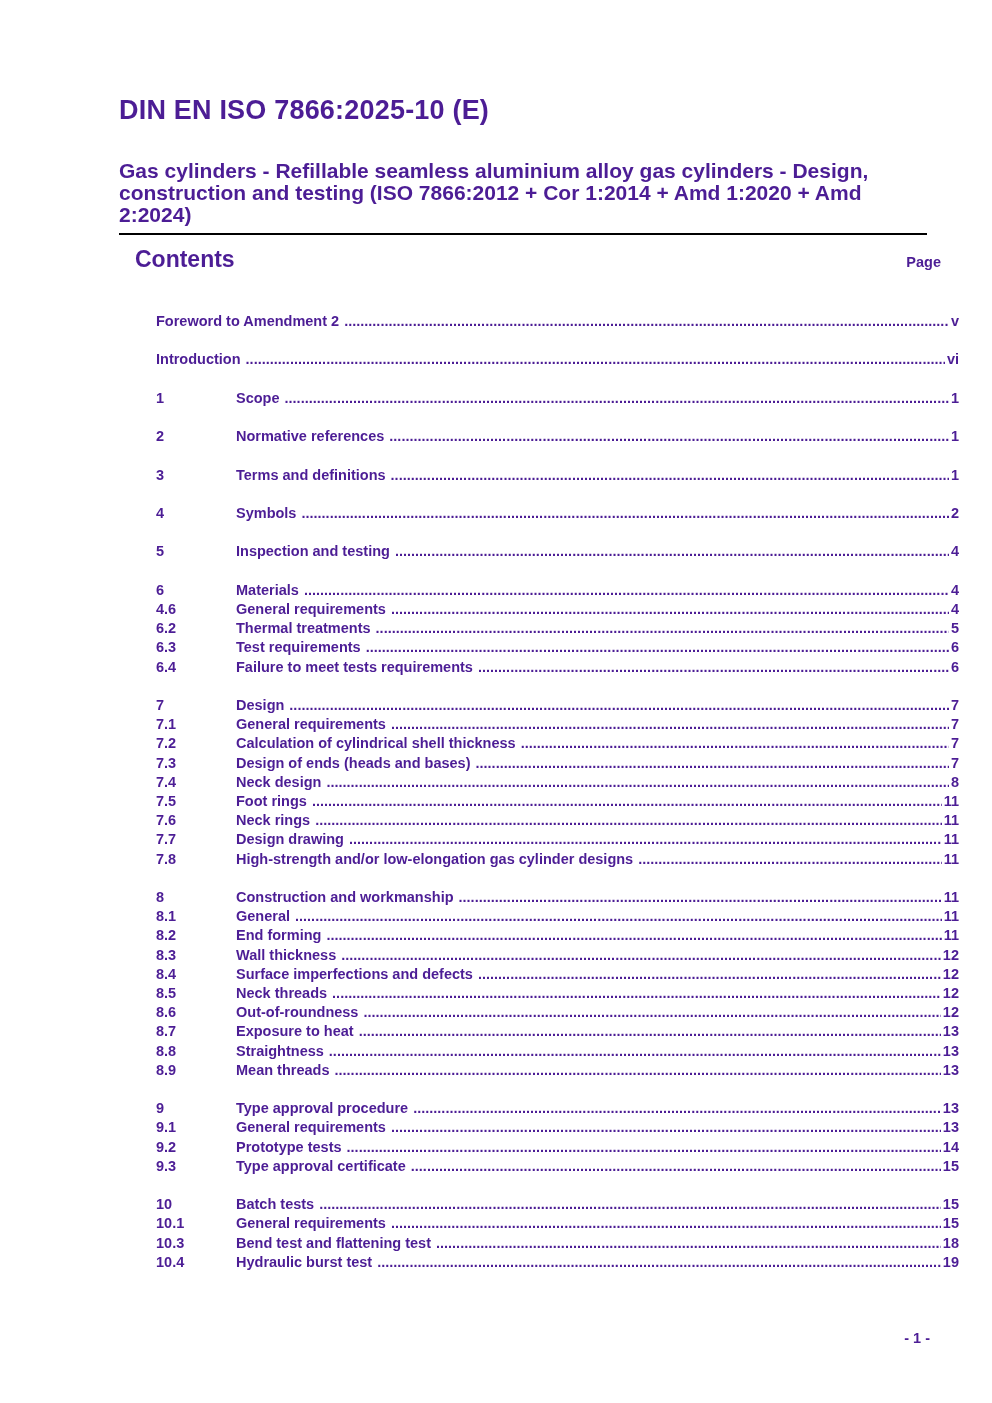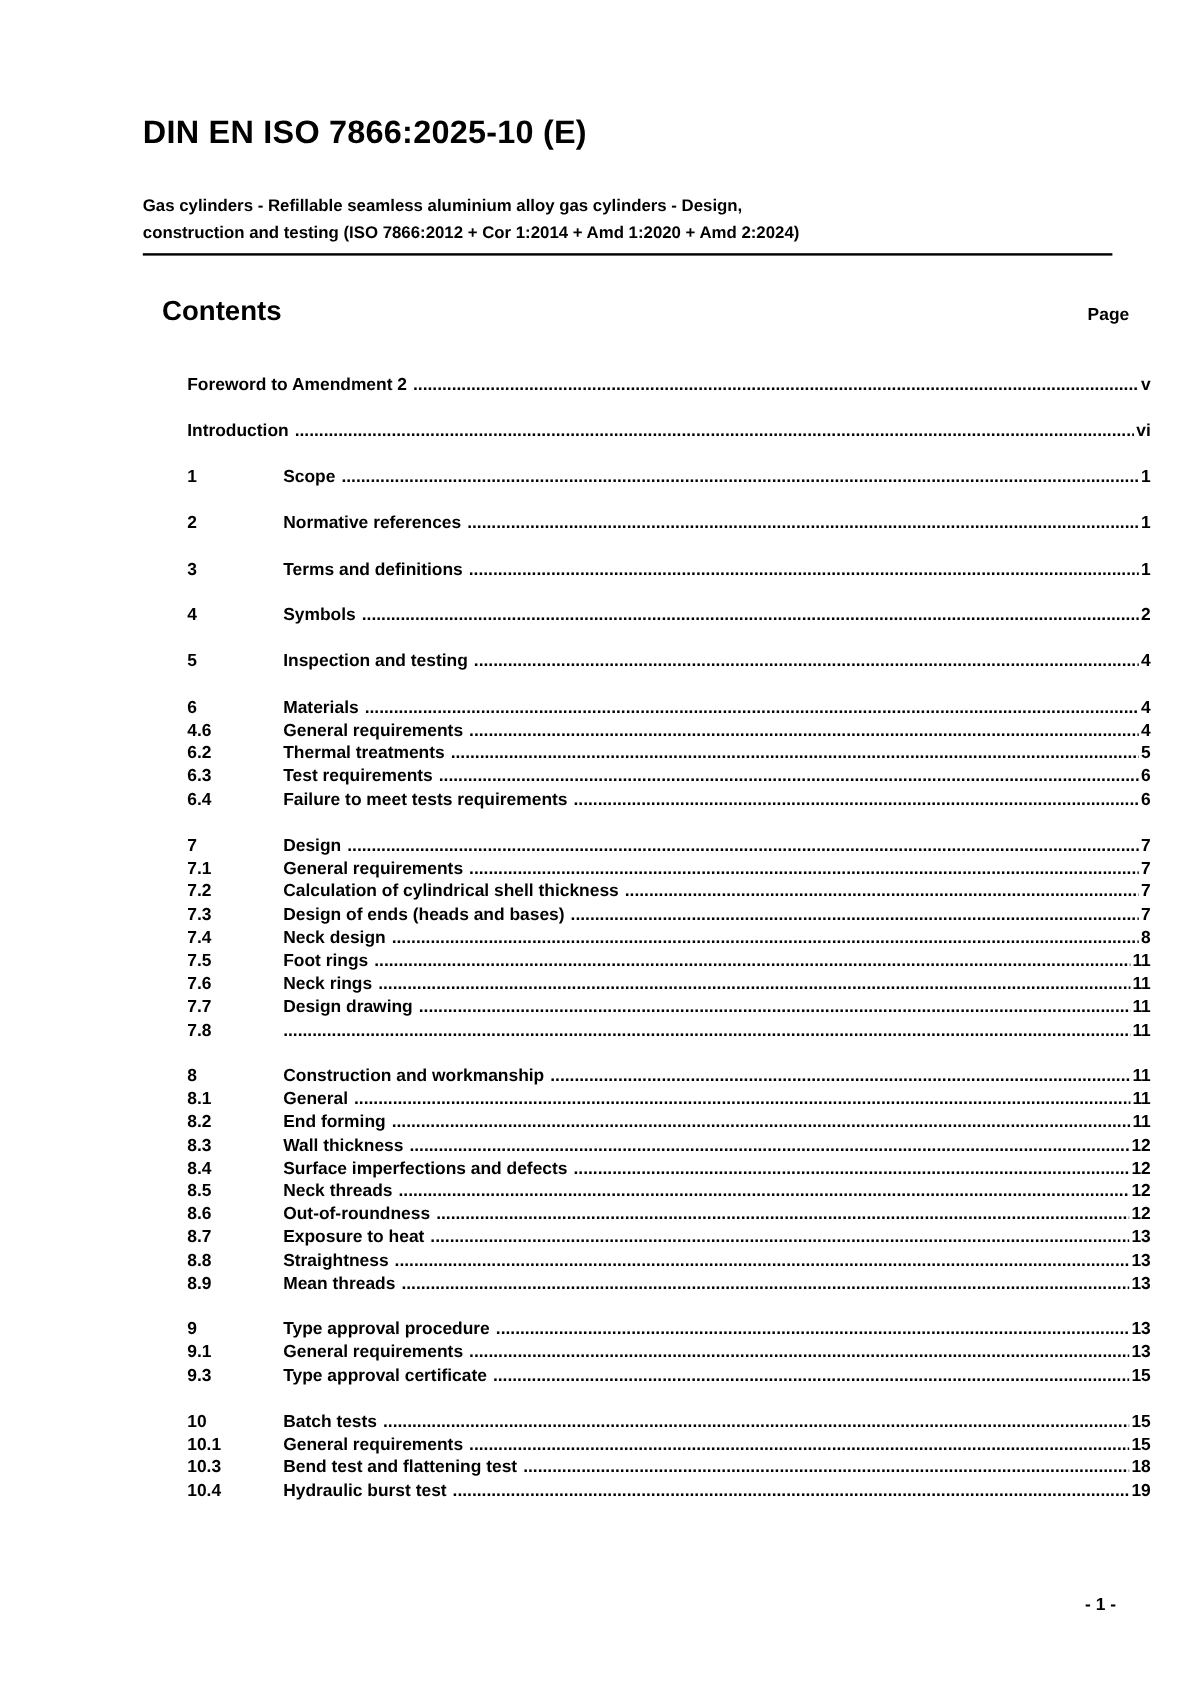--- a/index.html
+++ b/index.html
@@ -7,39 +7,39 @@
     padding: 0;
     background: #ffffff;
   }
   .page {
     position: relative;
     width: 992px;
     height: 1403px;
     background: #ffffff;
     font-family: "Liberation Sans", sans-serif;
     font-weight: bold;
-    color: #000000;
+    color: #4c1d95;
     overflow: hidden;
   }
   .doc-title {
     position: absolute;
     left: 119px;
     top: 96px;
     margin: 0;
     font-size: 27px;
     line-height: 1.1;
     letter-spacing: 0.2px;
   }
   .doc-subtitle {
     position: absolute;
     left: 119px;
     top: 160px;
     width: 808px;
     margin: 0;
-    font-size: 14px;
+    font-size: 21px;
     line-height: 22px;
     padding-bottom: 7px;
     border-bottom: 2px solid #000000;
   }
   .contents-row {
     position: absolute;
     left: 135px;
     top: 246px;
     width: 806px;
     display: flex;
@@ -231,20 +231,21 @@
           <span class="toc-page">11</span>
         </div>
         <div class="toc-row">
           <span class="toc-num">7.7</span>
           <span class="toc-title">Design drawing</span>
           <span class="toc-dots"></span>
           <span class="toc-page">11</span>
         </div>
         <div class="toc-row">
           <span class="toc-num">7.8</span>
+          <span class="toc-title">High-strength and/or low-elongation gas cylinder designs</span>
           <span class="toc-dots"></span>
           <span class="toc-page">11</span>
         </div>
       </div>
       <div class="toc-group">
         <div class="toc-row">
           <span class="toc-num">8</span>
           <span class="toc-title">Construction and workmanship</span>
           <span class="toc-dots"></span>
           <span class="toc-page">11</span>
@@ -311,20 +312,26 @@
           <span class="toc-dots"></span>
           <span class="toc-page">13</span>
         </div>
         <div class="toc-row">
           <span class="toc-num">9.1</span>
           <span class="toc-title">General requirements</span>
           <span class="toc-dots"></span>
           <span class="toc-page">13</span>
         </div>
         <div class="toc-row">
+          <span class="toc-num">9.2</span>
+          <span class="toc-title">Prototype tests</span>
+          <span class="toc-dots"></span>
+          <span class="toc-page">14</span>
+        </div>
+        <div class="toc-row">
           <span class="toc-num">9.3</span>
           <span class="toc-title">Type approval certificate</span>
           <span class="toc-dots"></span>
           <span class="toc-page">15</span>
         </div>
       </div>
       <div class="toc-group">
         <div class="toc-row">
           <span class="toc-num">10</span>
           <span class="toc-title">Batch tests</span>

